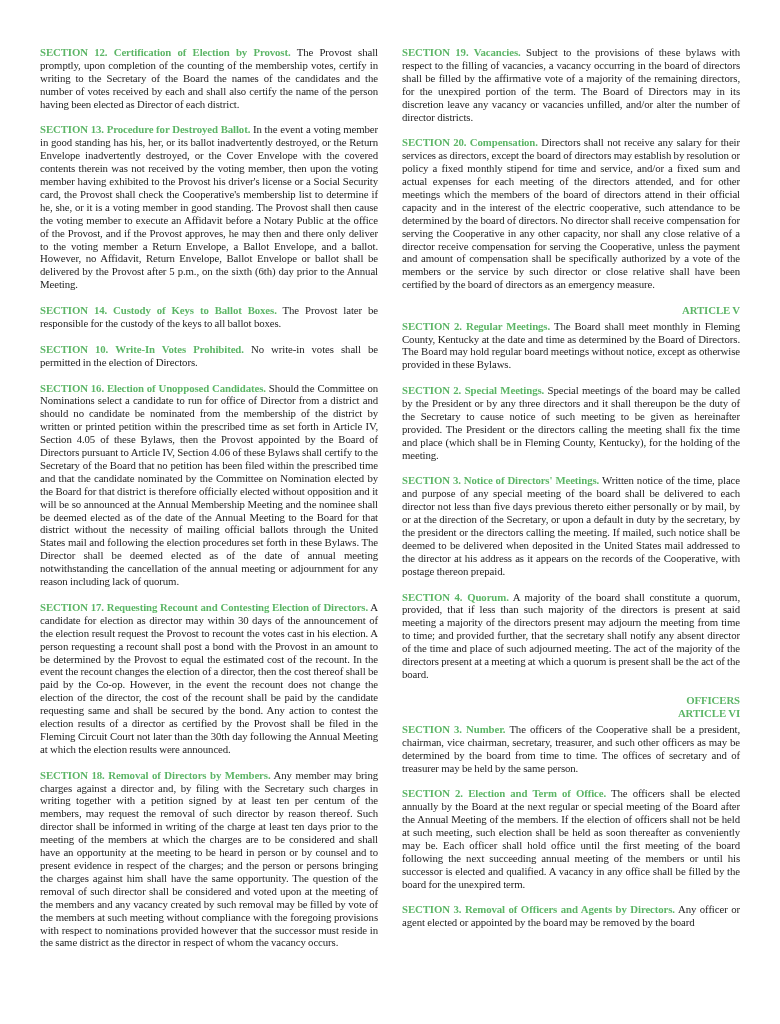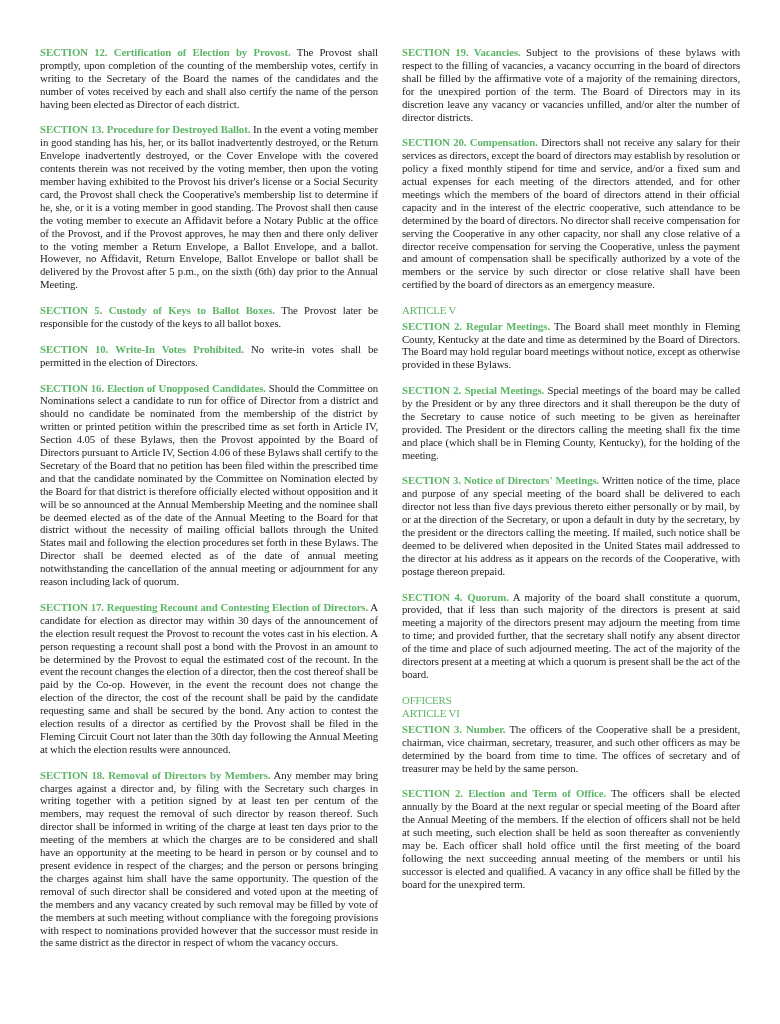--- a/index.html
+++ b/index.html
@@ -32,38 +32,38 @@
     word-spacing: -0.2px;
   }
   .section {
     margin: 0 0 12.9px 0;
   }
   .sec-head {
     color: #5cb566;
     font-weight: bold;
   }
   .article-head {
-    text-align: left;
+    text-align: right;
     color: #5cb566;
-    font-weight: normal;
+    font-weight: bold;
     margin: 0 0 2px 0;
   }
   .article-head div {
     line-height: 13.5px;
   }
 </style>
 </head>
 <body>
 
 <div class="page">
 
   <div class="col">
     <p class="section"><span class="sec-head">SECTION 12. Certification of Election by Provost.</span> <span>The Provost shall promptly, upon completion of the counting of the membership votes, certify in writing to the Secretary of the Board the names of the candidates and the number of votes received by each and shall also certify the name of the person having been elected as Director of each district.</span></p>
     <p class="section"><span class="sec-head">SECTION 13. Procedure for Destroyed Ballot.</span> <span>In the event a voting member in good standing has his, her, or its ballot inadvertently destroyed, or the Return Envelope inadvertently destroyed, or the Cover Envelope with the covered contents therein was not received by the voting member, then upon the voting member having exhibited to the Provost his driver's license or a Social Security card, the Provost shall check the Cooperative's membership list to determine if he, she, or it is a voting member in good standing. The Provost shall then cause the voting member to execute an Affidavit before a Notary Public at the office of the Provost, and if the Provost approves, he may then and there only deliver to the voting member a Return Envelope, a Ballot Envelope, and a ballot. However, no Affidavit, Return Envelope, Ballot Envelope or ballot shall be delivered by the Provost after 5 p.m., on the sixth (6th) day prior to the Annual Meeting.</span></p>
-    <p class="section"><span class="sec-head">SECTION 5. Custody of Keys to Ballot Boxes.</span> <span>The Provost later be responsible for the custody of the keys to all ballot boxes.</span></p>
+    <p class="section"><span class="sec-head">SECTION 14. Custody of Keys to Ballot Boxes.</span> <span>The Provost later be responsible for the custody of the keys to all ballot boxes.</span></p>
     <p class="section"><span class="sec-head">SECTION 10. Write-In Votes Prohibited.</span> <span>No write-in votes shall be permitted in the election of Directors.</span></p>
     <p class="section"><span class="sec-head">SECTION 16. Election of Unopposed Candidates.</span> <span>Should the Committee on Nominations select a candidate to run for office of Director from a district and should no candidate be nominated from the membership of the district by written or printed petition within the prescribed time as set forth in Article IV, Section 4.05 of these Bylaws, then the Provost appointed by the Board of Directors pursuant to Article IV, Section 4.06 of these Bylaws shall certify to the Secretary of the Board that no petition has been filed within the prescribed time and that the candidate nominated by the Committee on Nomination elected by the Board for that district is therefore officially elected without opposition and it will be so announced at the Annual Membership Meeting and the nominee shall be deemed elected as of the date of the Annual Meeting to the Board for that district without the necessity of mailing official ballots through the United States mail and following the election procedures set forth in these Bylaws. The Director shall be deemed elected as of the date of annual meeting notwithstanding the cancellation of the annual meeting or adjournment for any reason including lack of quorum.</span></p>
     <p class="section"><span class="sec-head">SECTION 17. Requesting Recount and Contesting Election of Directors.</span> <span>A candidate for election as director may within 30 days of the announcement of the election result request the Provost to recount the votes cast in his election. A person requesting a recount shall post a bond with the Provost in an amount to be determined by the Provost to equal the estimated cost of the recount. In the event the recount changes the election of a director, then the cost thereof shall be paid by the Co-op. However, in the event the recount does not change the election of the director, the cost of the recount shall be paid by the candidate requesting same and shall be secured by the bond. Any action to contest the election results of a director as certified by the Provost shall be filed in the Fleming Circuit Court not later than the 30th day following the Annual Meeting at which the election results were announced.</span></p>
     <p class="section"><span class="sec-head">SECTION 18. Removal of Directors by Members.</span> <span>Any member may bring charges against a director and, by filing with the Secretary such charges in writing together with a petition signed by at least ten per centum of the members, may request the removal of such director by reason thereof. Such director shall be informed in writing of the charge at least ten days prior to the meeting of the members at which the charges are to be considered and shall have an opportunity at the meeting to be heard in person or by counsel and to present evidence in respect of the charges; and the person or persons bringing the charges against him shall have the same opportunity. The question of the removal of such director shall be considered and voted upon at the meeting of the members and any vacancy created by such removal may be filled by vote of the members at such meeting without compliance with the foregoing provisions with respect to nominations provided however that the successor must reside in the same district as the director in respect of whom the vacancy occurs.</span></p>
   </div>
 
   <div class="col">
     <p class="section"><span class="sec-head">SECTION 19. Vacancies.</span> <span>Subject to the provisions of these bylaws with respect to the filling of vacancies, a vacancy occurring in the board of directors shall be filled by the affirmative vote of a majority of the remaining directors, for the unexpired portion of the term. The Board of Directors may in its discretion leave any vacancy or vacancies unfilled, and/or alter the number of director districts.</span></p>
     <p class="section"><span class="sec-head">SECTION 20. Compensation.</span> <span>Directors shall not receive any salary for their services as directors, except the board of directors may establish by resolution or policy a fixed monthly stipend for time and service, and/or a fixed sum and actual expenses for each meeting of the directors attended, and for other meetings which the members of the board of directors attend in their official capacity and in the interest of the electric cooperative, such attendance to be determined by the board of directors. No director shall receive compensation for serving the Cooperative in any other capacity, nor shall any close relative of a director receive compensation for serving the Cooperative, unless the payment and amount of compensation shall be specifically authorized by a vote of the members or the service by such director or close relative shall have been certified by the board of directors as an emergency measure.</span></p>
 
@@ -76,15 +76,16 @@
     <p class="section"><span class="sec-head">SECTION 3. Notice of Directors' Meetings.</span> <span>Written notice of the time, place and purpose of any special meeting of the board shall be delivered to each director not less than five days previous thereto either personally or by mail, by or at the direction of the Secretary, or upon a default in duty by the secretary, by the president or the directors calling the meeting. If mailed, such notice shall be deemed to be delivered when deposited in the United States mail addressed to the director at his address as it appears on the records of the Cooperative, with postage thereon prepaid.</span></p>
     <p class="section"><span class="sec-head">SECTION 4. Quorum.</span> <span>A majority of the board shall constitute a quorum, provided, that if less than such majority of the directors is present at said meeting a majority of the directors present may adjourn the meeting from time to time; and provided further, that the secretary shall notify any absent director of the time and place of such adjourned meeting. The act of the majority of the directors present at a meeting at which a quorum is present shall be the act of the board.</span></p>
 
     <div class="article-head">
       <div>OFFICERS</div>
       <div>ARTICLE VI</div>
     </div>
 
     <p class="section"><span class="sec-head">SECTION 3. Number.</span> <span>The officers of the Cooperative shall be a president, chairman, vice chairman, secretary, treasurer, and such other officers as may be determined by the board from time to time. The offices of secretary and of treasurer may be held by the same person.</span></p>
     <p class="section"><span class="sec-head">SECTION 2. Election and Term of Office.</span> <span>The officers shall be elected annually by the Board at the next regular or special meeting of the Board after the Annual Meeting of the members. If the election of officers shall not be held at such meeting, such election shall be held as soon thereafter as conveniently may be. Each officer shall hold office until the first meeting of the board following the next succeeding annual meeting of the members or until his successor is elected and qualified. A vacancy in any office shall be filled by the board for the unexpired term.</span></p>
+    <p class="section"><span class="sec-head">SECTION 3. Removal of Officers and Agents by Directors.</span> <span>Any officer or agent elected or appointed by the board may be removed by the board</span></p>
   </div>
 
 </div>
 
 </body></html>

